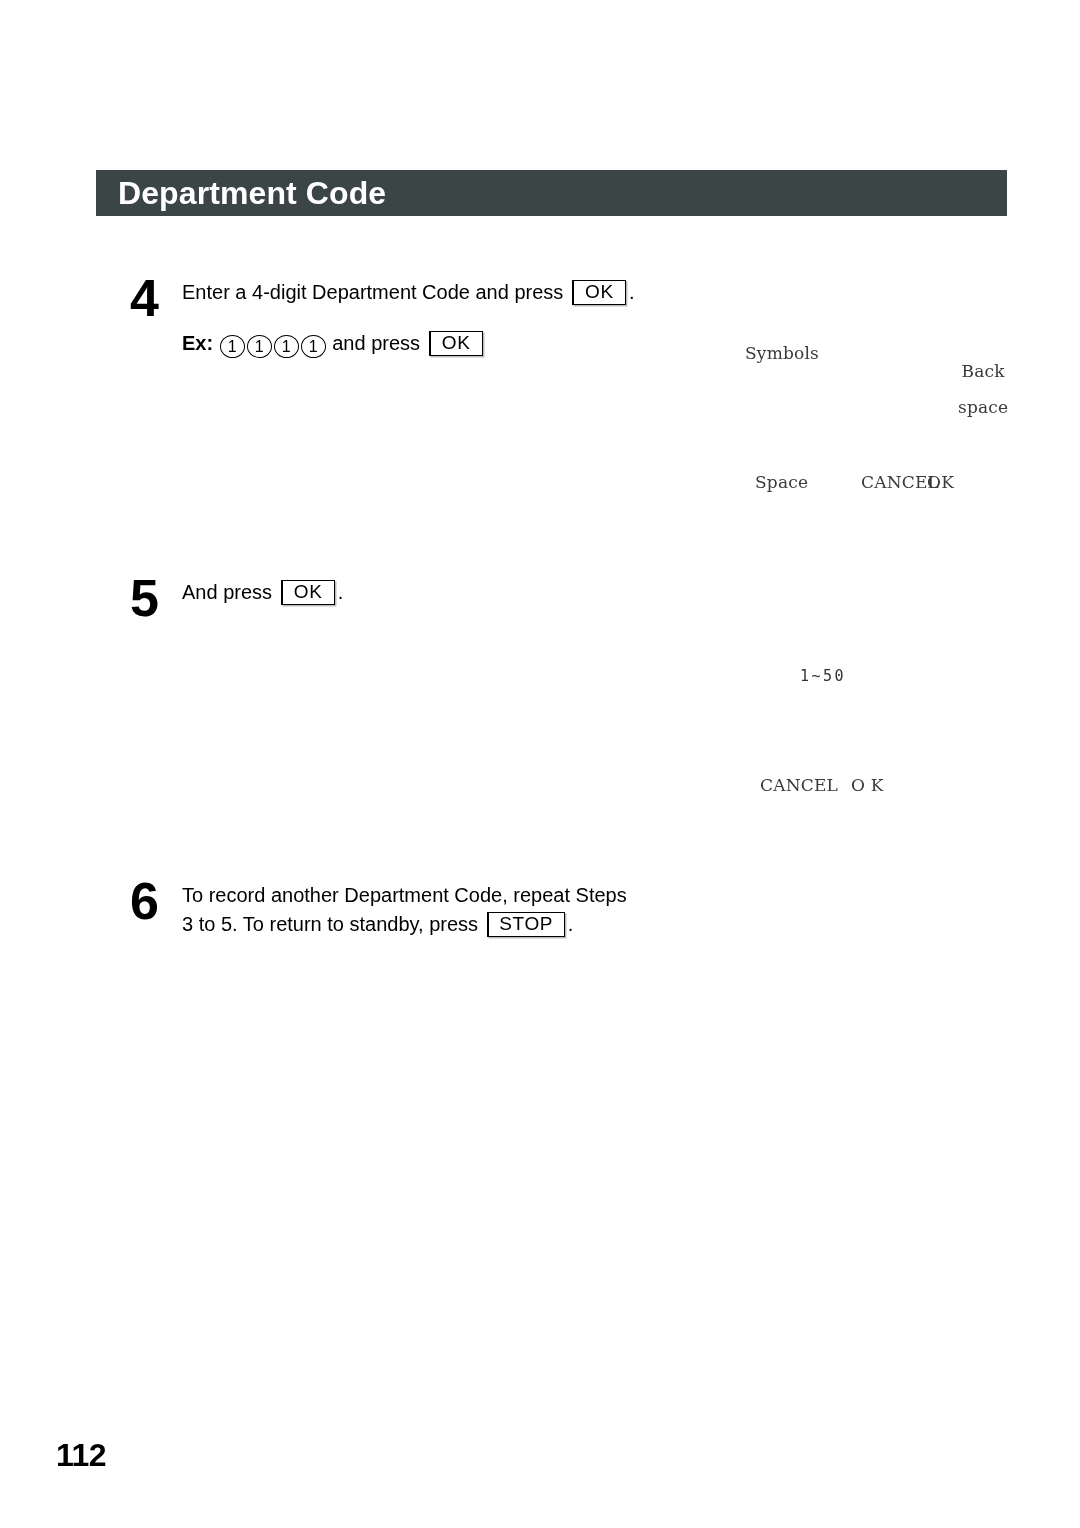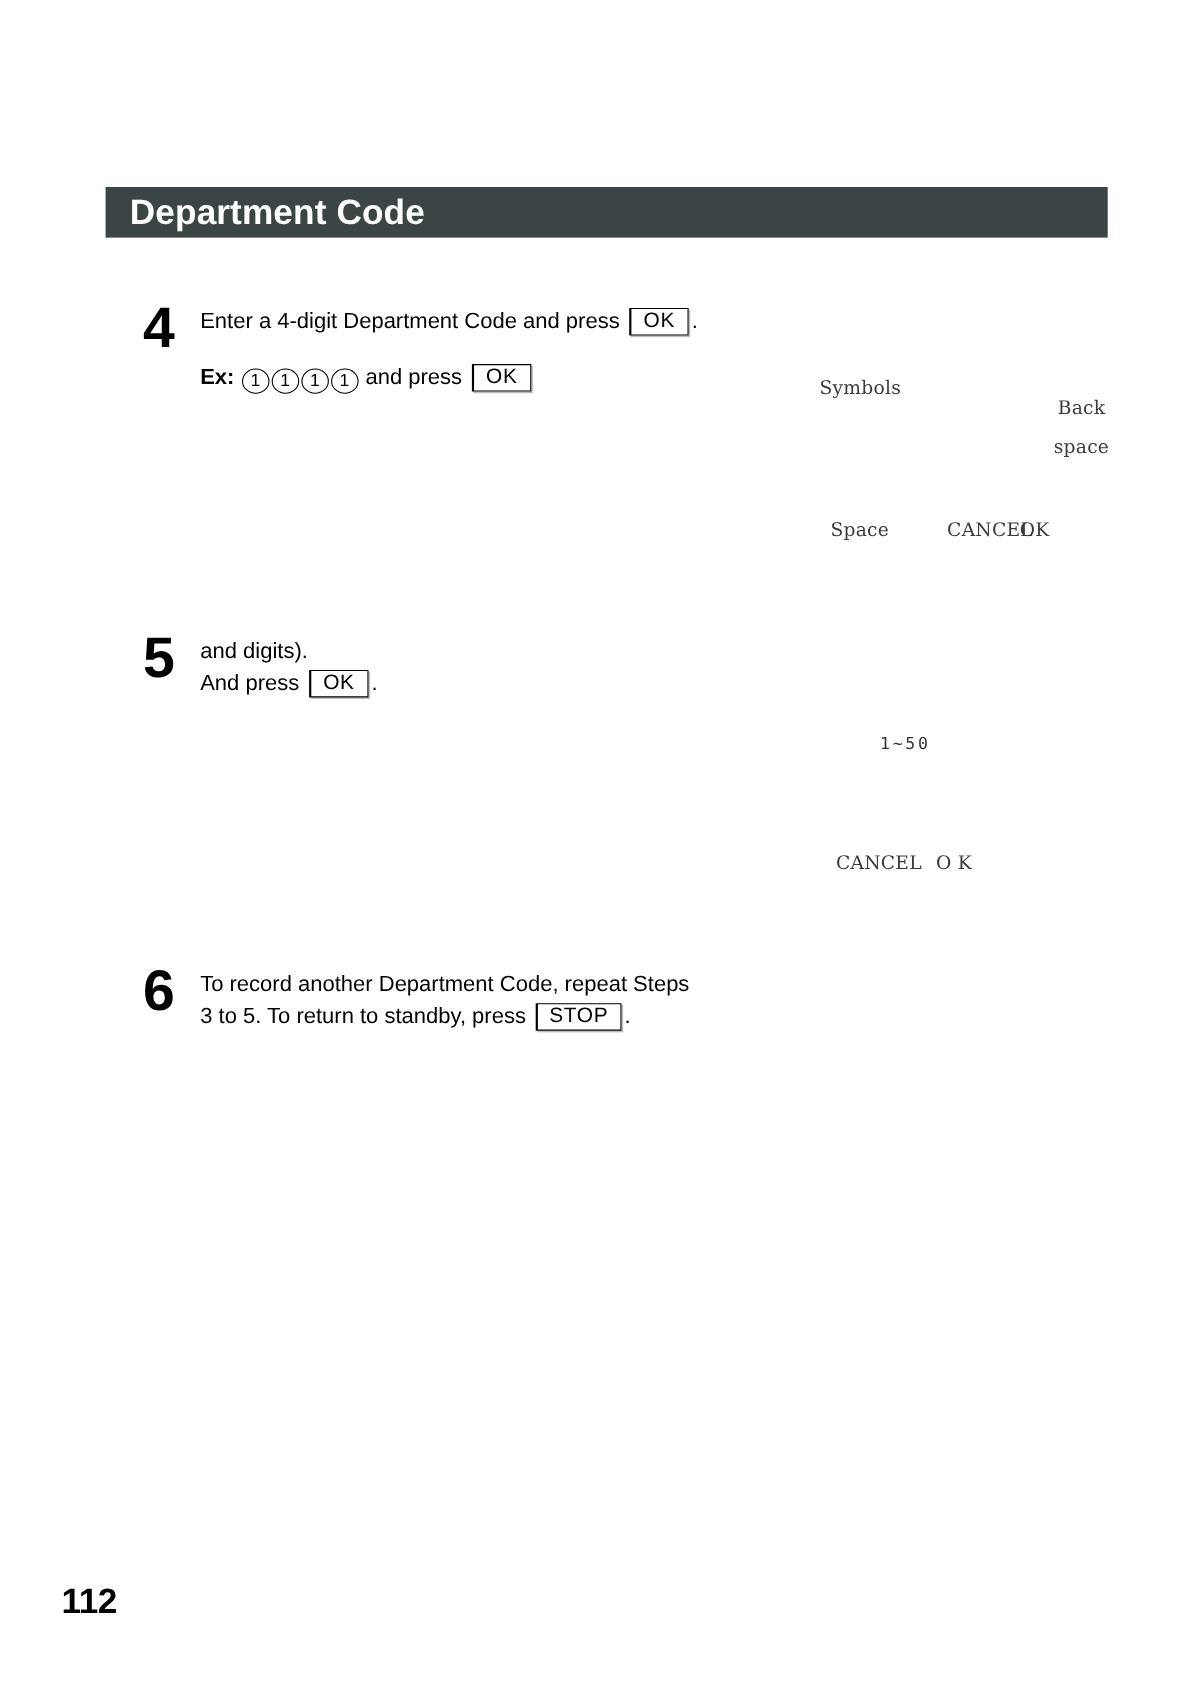--- a/index.html
+++ b/index.html
@@ -179,21 +179,20 @@
 
 <div class="lcd-label" style="left:755px; top:476px;">Space</div>
 
 <div class="lcd-label" style="left:861px; top:476px;">CANCEL</div>
 
 <div class="lcd-label" style="left:927px; top:476px;">OK</div>
 
 <div class="step" style="left:120px; top:572px;">
   <div class="step-number">5</div>
   <div class="step-body">
-    <div class="step-line">and digits).</div>
     <div class="step-line">
       <span>And press</span>
       <span class="key-btn ok">OK</span><span>.</span>
     </div>
     <div class="gap-line"></div>
   </div>
 </div>
 
 <div class="lcd-label mono" style="left:800px; top:670px;">1~50</div>
 

